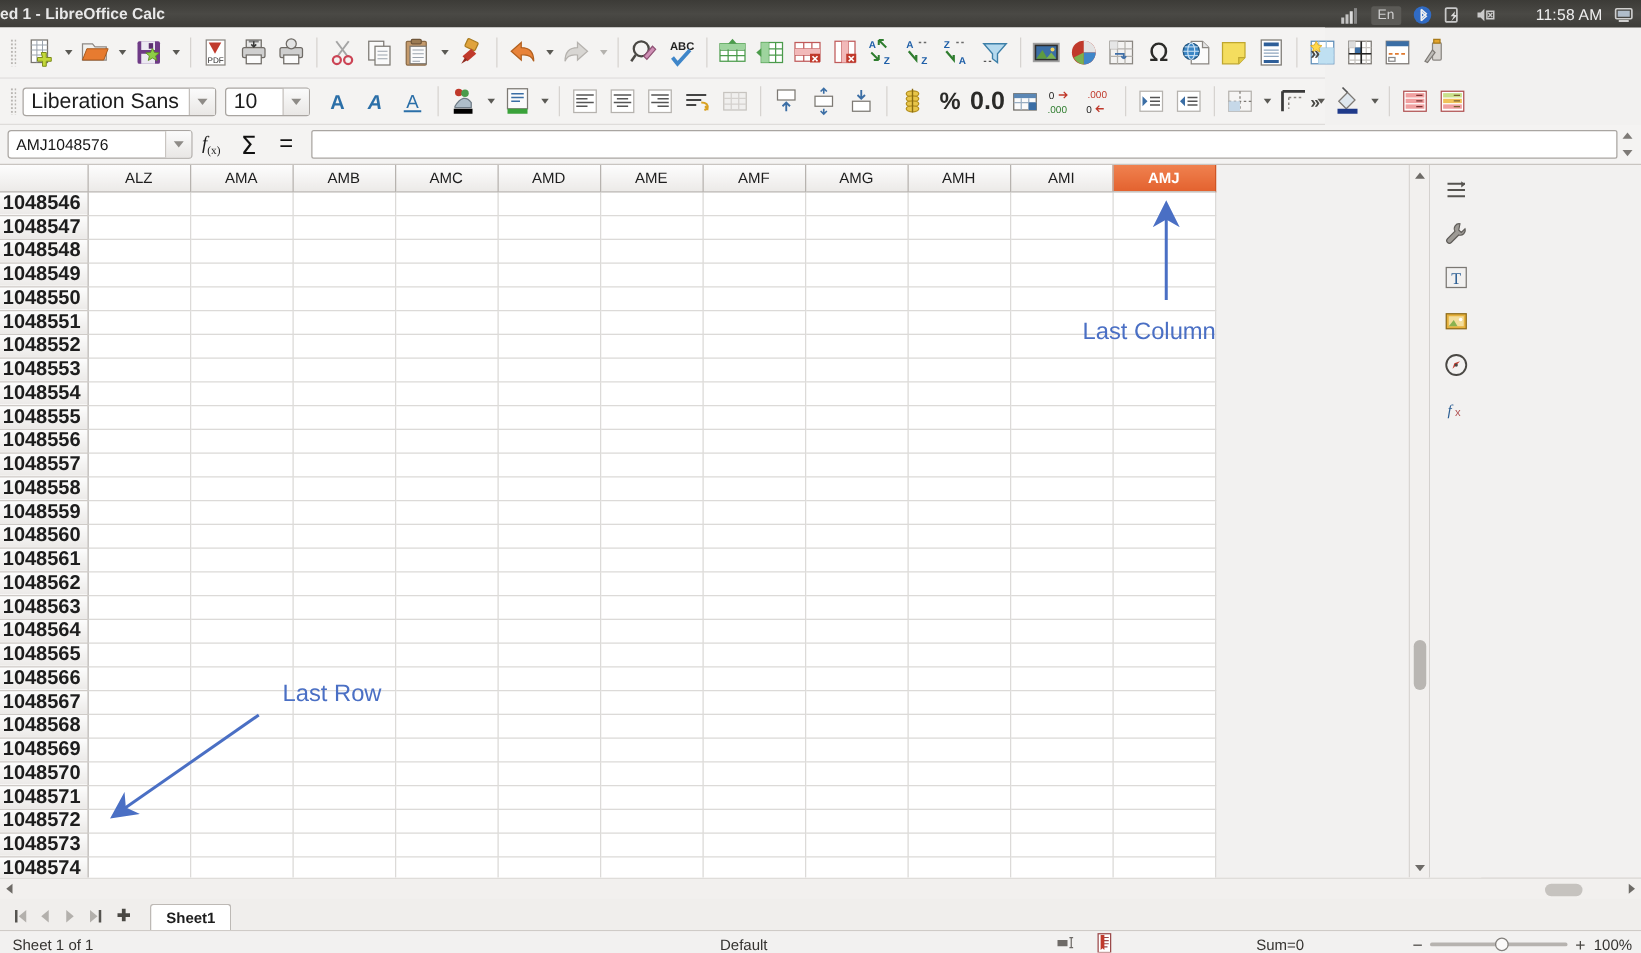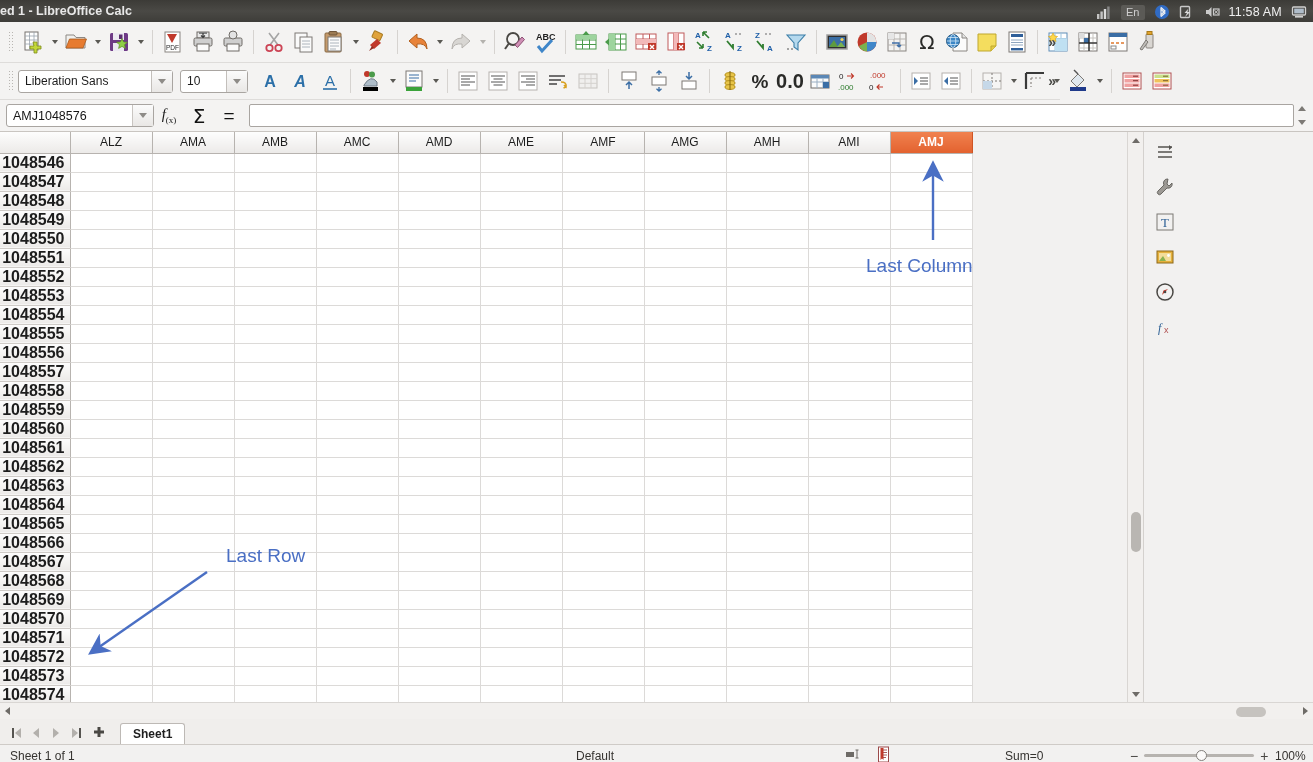--- a/index.html
+++ b/index.html
@@ -27,21 +27,21 @@
   }
   .tray {
     position: absolute; right: 0; top: 0; height: 24px;
     display: flex; align-items: center; gap: 9px; padding-right: 6px;
   }
   .tray-ico { width: 16px; height: 16px; display: block; opacity: .92; }
   .tray-en {
     background: #5b5a56; color: #cfcfcf; font-size: 11px;
     padding: 1px 5px; border-radius: 2px; line-height: 13px;
   }
-  .tray-clock { font-size: 12.5px; color: #efefef; letter-spacing: .2px; }
+  .tray-clock { font-size: 12.5px; color: #efefef; letter-spacing: .2px; margin-left: 24px; }
 
   
   .toolbar {
     width: 1060px; background: #f4f3f2;
     display: flex; align-items: center;
     border-bottom: 1px solid #dedcda;
     position: relative;
   }
   .tb1 { height: 41px; padding-left: 8px; }
   .tb2 { height: 37px; padding-left: 8px; }
@@ -77,21 +77,21 @@
 
   
   .combo {
     height: 23px; background: #fff;
     border: 1px solid #a9a5a1; border-radius: 3px;
     display: flex; align-items: stretch; flex: 0 0 auto;
     margin-right: 7px;
   }
   .combo .val {
     display: flex; align-items: center; padding: 0 6px;
-    font-size: 12px; color: #1c1c1c; white-space: nowrap; overflow: hidden;
+    font-size: 17px; color: #1c1c1c; white-space: nowrap; overflow: hidden;
   }
   .combo .drop {
     width: 21px; border-left: 1px solid #c3bfbb;
     background: linear-gradient(to bottom,#fbfbfb,#e9e7e5);
     display: flex; align-items: center; justify-content: center;
   }
   .combo .drop i {
     width: 0; height: 0; border-left: 4px solid transparent;
     border-right: 4px solid transparent; border-top: 5px solid #8e8b87;
   }

